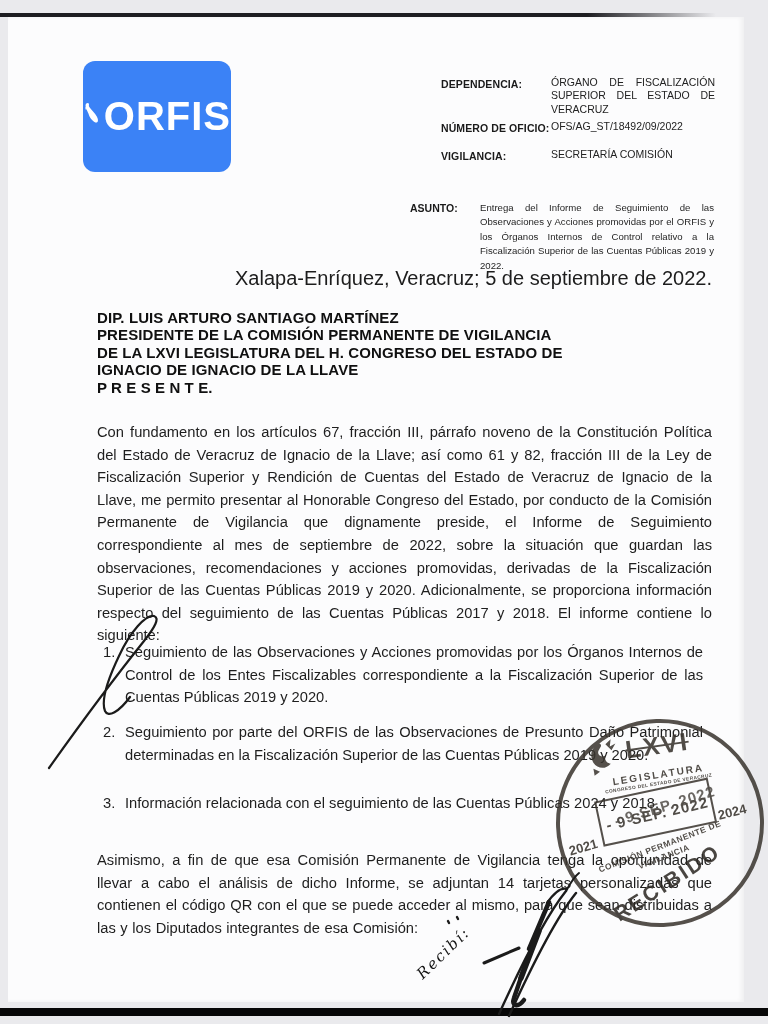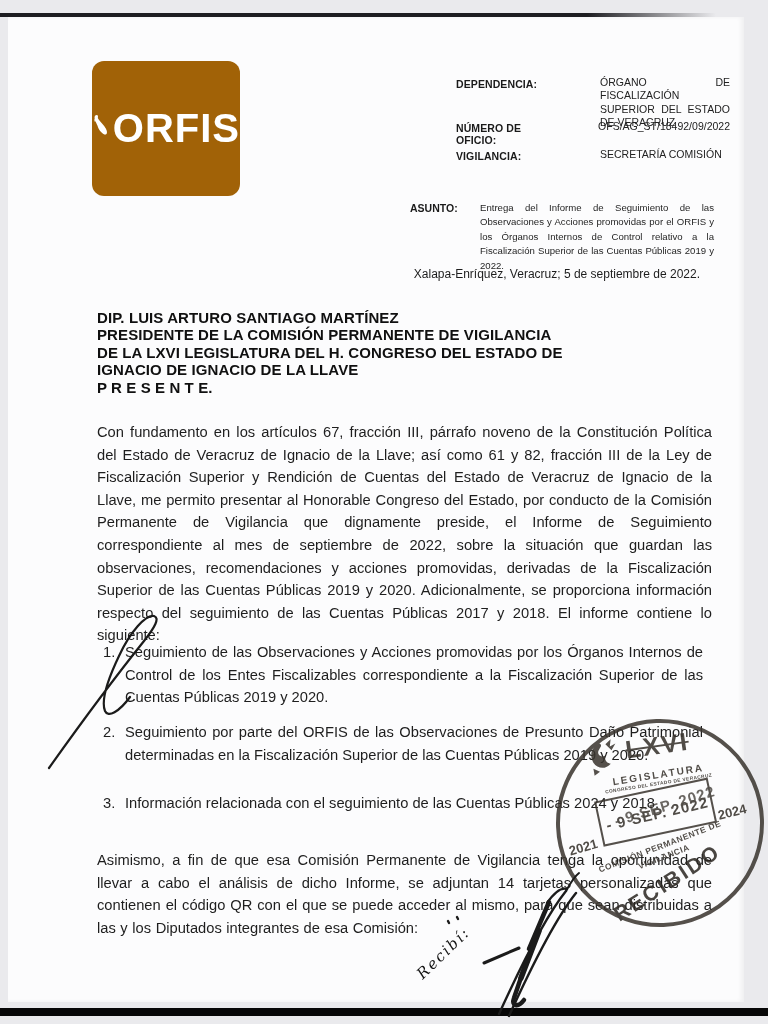--- a/index.html
+++ b/index.html
@@ -6,42 +6,42 @@
   html,body { background:#d8d8dc; }
   body { font-family:"Liberation Sans", sans-serif; color:#202020; }
   .canvas { position:relative; width:768px; height:1024px; background:#eaeaed; overflow:hidden; margin:0 auto; }
   .paper { position:absolute; left:8px; top:17px; width:736px; height:985px; background:#fcfcfd;
            box-shadow:inset -3px 0 4px rgba(0,0,0,0.05); }
   .scan-top { position:absolute; left:0; top:13px; width:716px; height:4px;
               background:linear-gradient(to right,#1d1d21 82%,rgba(29,29,33,0)); }
   .scan-bottom-bar { position:absolute; left:0; top:1008px; width:768px; height:8px; background:#070707; }
 
   
-  .logo { position:absolute; left:92px; top:61px; width:148px; height:135px; background:#a16207;
+  .logo { position:absolute; left:83px; top:61px; width:148px; height:111px; background:#3b82f6;
           border-radius:12px; display:flex; align-items:center; justify-content:center; gap:4px; }
   .logo-map { width:26px; height:44px; margin-top:-6px; }
   .logo-text { color:#fff; font-weight:800; font-size:40px; letter-spacing:1px;
                font-family:"Liberation Sans", sans-serif; }
 
   
   .header-fields { position:absolute; left:440px; top:76px; width:274px; }
-  .hf-row { position:absolute; left:16px; display:flex; width:274px;gap:34px; }
+  .hf-row { position:absolute; left:1px; display:flex; width:274px; }
   .hf-row.r0 { top:0; }
   .hf-row.r1 { top:44px; }
   .hf-row.r2 { top:72px; }
   .hf-label { width:110px; font-size:10.5px; font-weight:bold; color:#1a1a1a; padding-top:2px; letter-spacing:0.1px; }
   .hf-value { flex:1; font-size:10.5px; line-height:1.28; color:#222; }
   .hf-value.justified { text-align:justify; text-align-last:left; }
 
   
   .asunto { position:absolute; left:410px; top:201px; width:304px; display:flex;gap:12px; }
   .asunto-label { width:58px; font-size:10.5px; font-weight:bold; color:#1a1a1a; padding-top:1px; }
   .asunto-text { flex:1; font-size:9.6px; line-height:1.5; text-align:justify; text-align-last:left; color:#262626; }
 
-  .dateline { position:absolute; right:68px; top:267px; font-size:12px; color:#1d1d1d; }
+  .dateline { position:absolute; right:56px; top:267px; font-size:20px; color:#1d1d1d; }
 
   .recipient { position:absolute; left:97px; top:309px; font-size:15px; font-weight:bold;
                line-height:17.4px; color:#101010; letter-spacing:0.1px; }
 
   .para { position:absolute; left:97px; width:615px; font-size:14.7px; line-height:22.6px;
           text-align:justify; text-align-last:left; color:#1e1e1e; word-spacing:0.5px; }
   .p1 { top:421px; }
   .p2 { top:849px; }
 
   .list-item { position:absolute; left:103px; width:600px; display:flex; }

